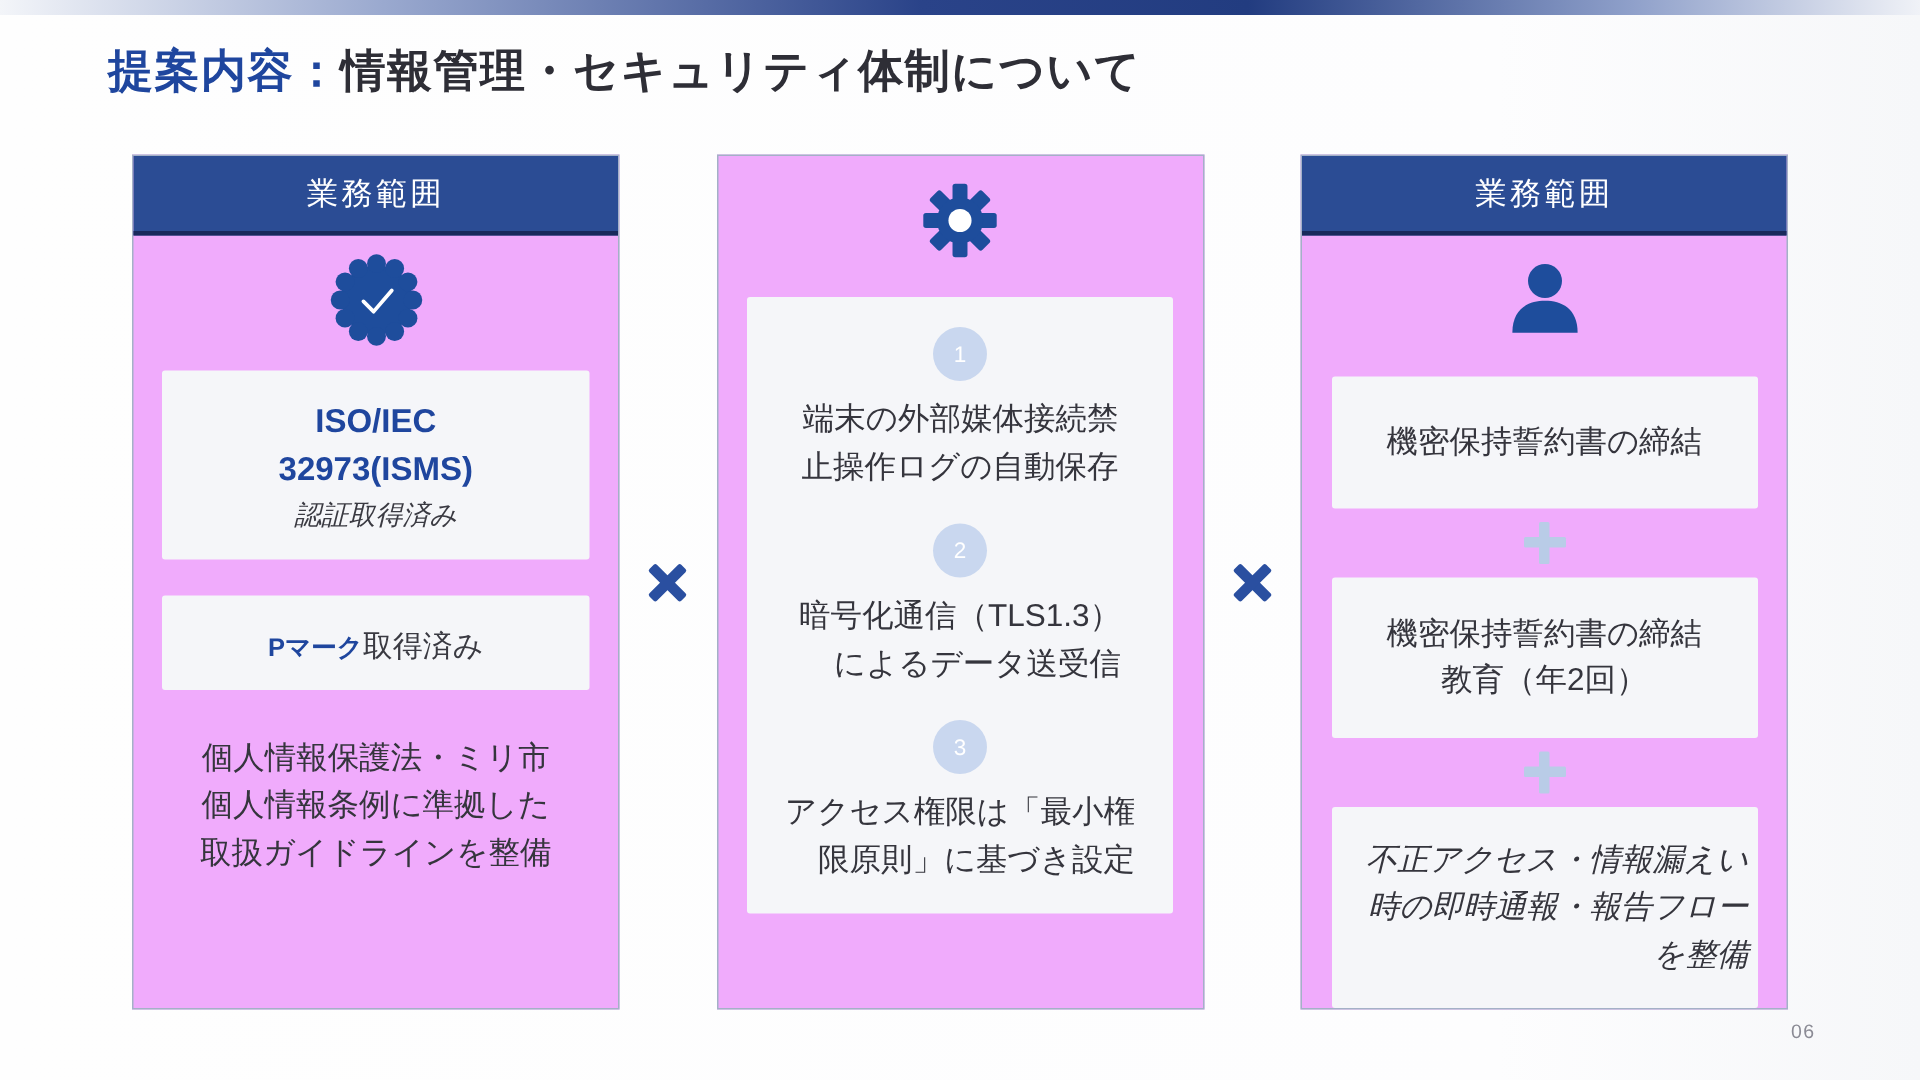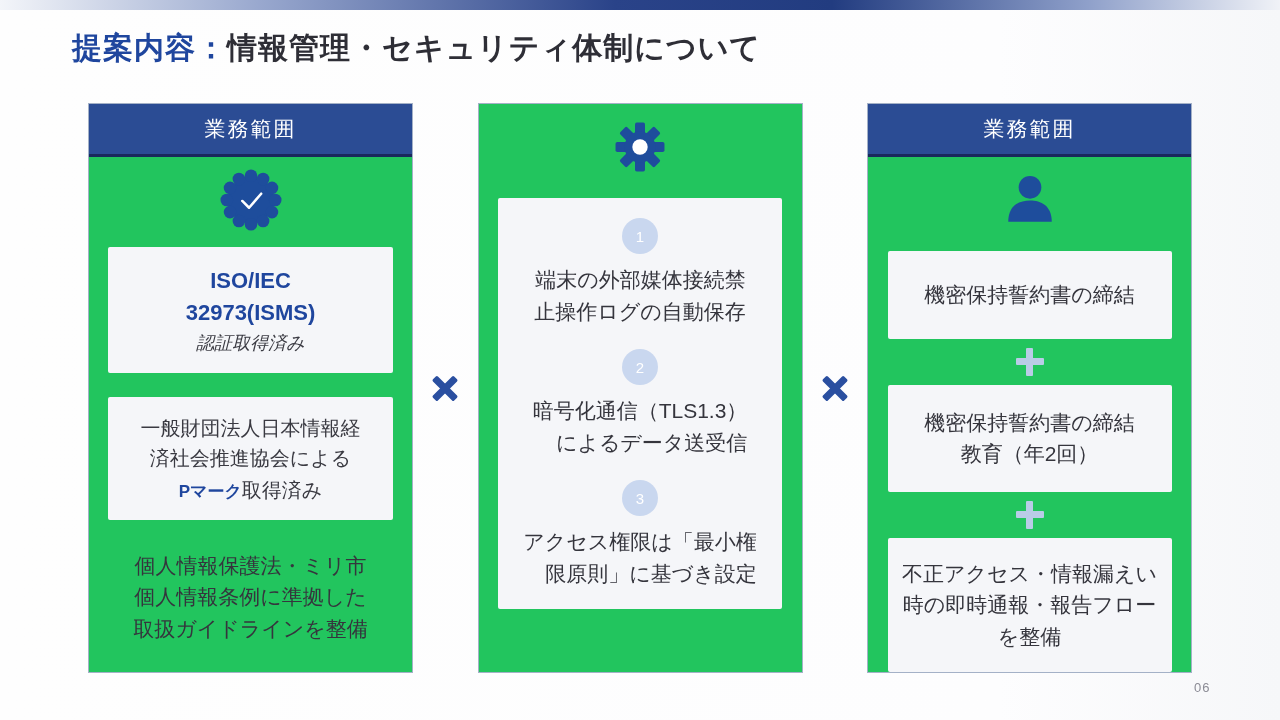--- a/index.html
+++ b/index.html
@@ -19,21 +19,21 @@
   }
   .title .t-blue{color:#1f469e;}
   .title .t-dark{color:#2e2e36;}
 
   .cards{
     position:absolute;left:88px;top:103px;width:1104px;height:570px;
     display:flex;align-items:stretch;
   }
   .card{
     width:325px;flex:0 0 325px;box-sizing:border-box;
-    background:#22c55e;border:1px solid #a4b1c7;
+    background:#f0abfc;border:1px solid #a4b1c7;
     display:flex;flex-direction:column;
   }
   .card-header{
     height:50px;flex:0 0 50px;background:#2b4c94;border-bottom:3px solid #19295c;
     color:#ffffff;font-size:21px;font-weight:500;letter-spacing:2px;
     display:flex;align-items:center;justify-content:center;
   }
   .card-body{flex:1;display:flex;flex-direction:column;align-items:center;}
   .icon-wrap{margin-top:12px;height:62px;display:flex;align-items:center;justify-content:center;}
 
@@ -120,22 +120,20 @@
           </g>
           <path d="M23 33 l7 7 L42.5 25.5" stroke="#ffffff" stroke-width="2.6" fill="none" stroke-linecap="round" stroke-linejoin="round"></path>
         </svg>
       </span>
       <div class="box iso-box">
         <div class="cert-title pre">ISO/IEC
 32973(ISMS)</div>
         <div class="cert-status">認証取得済み</div>
       </div>
       <div class="box pmark-box">
-        <div class="pmark-org pre">一般財団法人日本情報経
-済社会推進協会による</div>
         <div class="pmark-line2">
           <span class="pmark-mark">Pマーク</span><span class="pmark-status">取得済み</span>
         </div>
       </div>
       <div class="note pre">個人情報保護法・ミリ市
 個人情報条例に準拠した
 取扱ガイドラインを整備</div>
     </div>
   </section>
 
@@ -196,21 +194,21 @@
       </span>
       <div class="box item-box item-box-1 pre" style="text-align:center;">機密保持誓約書の締結</div>
       <div class="plus-wrap">
           <span class="plus-icon"></span>
         </div>
       <div class="box item-box item-box-2 pre" style="text-align:center;">機密保持誓約書の締結
 教育（年2回）</div>
       <div class="plus-wrap">
           <span class="plus-icon"></span>
         </div>
-      <div class="box item-box item-box-3 pre" style="text-align:center;">不正アクセス・情報漏えい
+      <div class="box item-box item-box-3 pre" style="text-align:right;font-style:italic;">不正アクセス・情報漏えい
 時の即時通報・報告フロー
 を整備</div>
     </div>
   </section>
 
 </div>
 
 <div class="page-number">06</div>
 
 </body></html>

